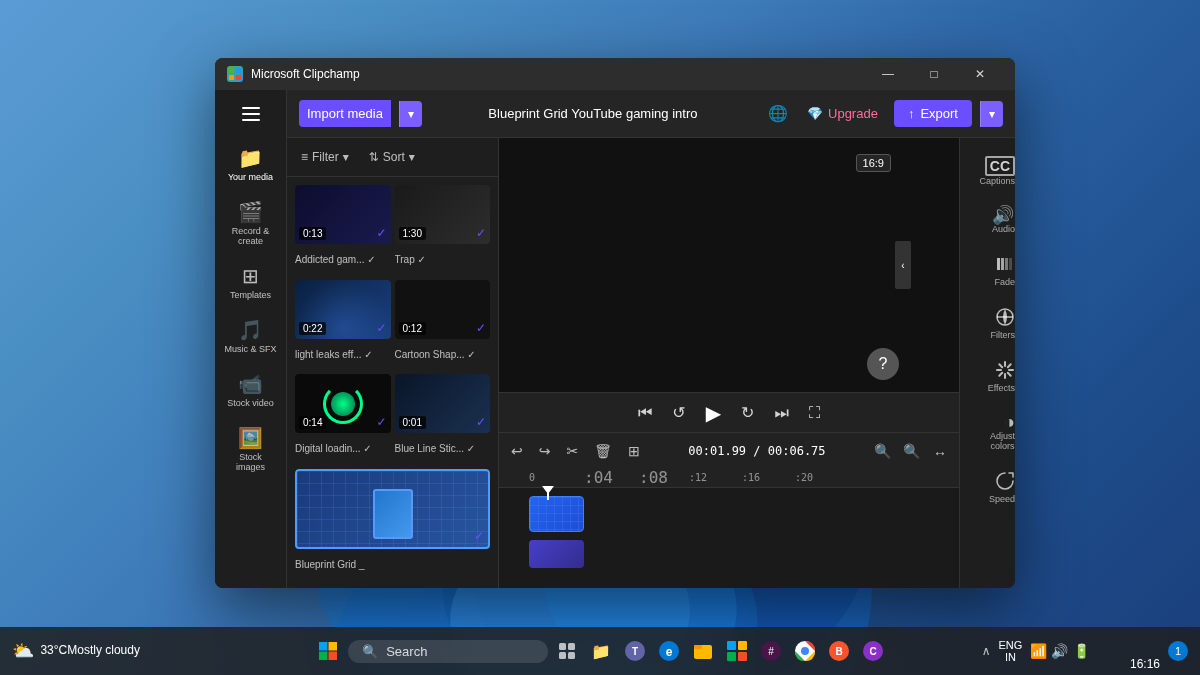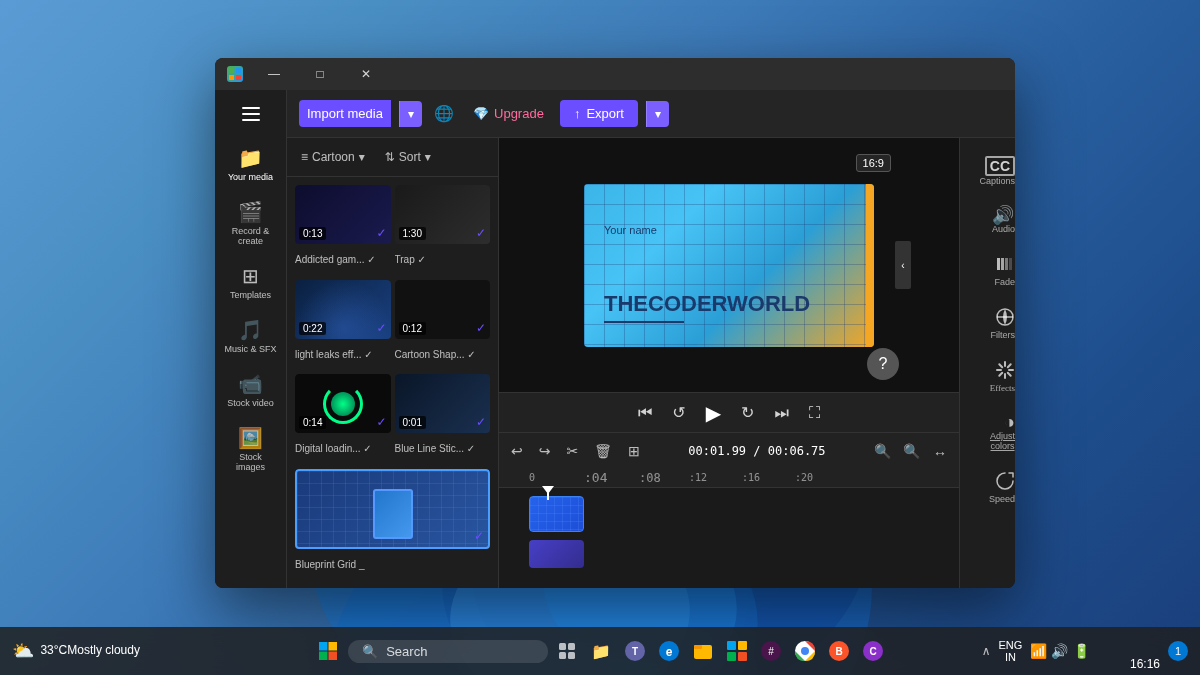--- a/index.html
+++ b/index.html
@@ -608,20 +608,21 @@
 
   <div class="title-bar">
     <div class="title-bar-icon">
       <svg width="12" height="12" viewBox="0 0 12 12">
         <rect x="0" y="0" width="5" height="5" fill="#4CAF50"></rect>
         <rect x="7" y="0" width="5" height="5" fill="#2196F3"></rect>
         <rect x="0" y="7" width="5" height="5" fill="#FF9800"></rect>
         <rect x="7" y="7" width="5" height="5" fill="#F44336"></rect>
       </svg>
     </div>
+    <span class="title-bar-text">Microsoft Clipchamp</span>
     <div class="window-controls">
       <div class="win-ctrl">—</div>
       <div class="win-ctrl">□</div>
       <div class="win-ctrl close">✕</div>
     </div>
   </div>
 
   <div class="app-body">
 
     <div class="sidebar">
@@ -654,41 +655,42 @@
         <span class="sidebar-icon">🖼️</span>
         <span class="sidebar-label">Stock<br>images</span>
       </div>
     </div>
 
     <div style="display:flex; flex-direction:column; flex:1; overflow:hidden;">
 
       <div class="toolbar">
         <button class="import-main">Import media</button>
         <button class="import-dropdown">▾</button>
+        <span style="flex:1; text-align:center; color:white; font-size:13px;">Blueprint Grid YouTube gaming intro</span>
         <div class="toolbar-icons">
           <button class="toolbar-icon-btn">🌐</button>
           <button class="upgrade-btn">
             <span>💎</span>
             <span>Upgrade</span>
           </button>
           <button class="export-btn">
             <span>↑</span>
             <span>Export</span>
           </button>
           <button class="export-dropdown">▾</button>
         </div>
       </div>
 
       <div style="display:flex; flex:1; overflow:hidden;">
 
         <div class="media-panel">
           <div class="media-panel-toolbar">
             <button class="filter-btn">
               <span>≡</span>
-              <span>Cartoon</span>
+              <span>Filter</span>
               <span>▾</span>
             </button>
             <button class="sort-btn">
               <span>⇅</span>
               <span>Sort</span>
               <span>▾</span>
             </button>
           </div>
           <div class="media-grid">
 
@@ -750,30 +752,20 @@
                 <div class="media-check">✓</div>
               </div>
               <div class="media-label">Blueprint Grid _</div>
             </div>
           </div>
         </div>
 
         <div class="main-content">
 
           <div class="preview-area">
-            <div class="preview-video">
-
-              <div style="position:absolute; inset:0; background-image: linear-gradient(rgba(30,60,120,0.3) 1px, transparent 1px), linear-gradient(90deg, rgba(30,60,120,0.3) 1px, transparent 1px); background-size: 20px 20px;"></div>
-
-              <div class="preview-sidebar-right"></div>
-
-              <div class="preview-overlay-text">Your name</div>
-              <div class="preview-title">THECODERWORLD</div>
-              <div class="preview-underline"></div>
-            </div>
             <div class="aspect-ratio-badge">16:9</div>
             <button class="collapse-btn-right">‹</button>
             <button class="help-btn">?</button>
           </div>
 
           <div class="playback-controls">
             <button class="pb-btn">⏮</button>
             <button class="pb-btn">↺</button>
             <button class="pb-btn pb-play">▶</button>
             <button class="pb-btn">↻</button>
@@ -792,22 +784,22 @@
               <button class="tl-btn">🔍</button>
               <button class="tl-btn">🔍</button>
               <button class="tl-btn">↔</button>
             </div>
           </div>
 
           <div class="timeline-area" style="position:relative;">
 
             <div style="height:20px; background:#222; display:flex; align-items:center; padding:0 8px; position:relative; border-bottom:1px solid #333;">
               <span style="position:absolute; left:30px; color:rgba(255,255,255,0.5); font-size:10px; font-family:monospace;">0</span>
-              <span style="position:absolute; left:85px; color:rgba(255,255,255,0.5); font-size:13px; font-family:monospace;">:04</span>
-              <span style="position:absolute; left:140px; color:rgba(255,255,255,0.5); font-size:12px; font-family:monospace;">:08</span>
+              <span style="position:absolute; left:85px; color:rgba(255,255,255,0.5); font-size:16px; font-family:monospace;">:04</span>
+              <span style="position:absolute; left:140px; color:rgba(255,255,255,0.5); font-size:16px; font-family:monospace;">:08</span>
               <span style="position:absolute; left:190px; color:rgba(255,255,255,0.5); font-size:10px; font-family:monospace;">:12</span>
               <span style="position:absolute; left:243px; color:rgba(255,255,255,0.5); font-size:10px; font-family:monospace;">:16</span>
               <span style="position:absolute; left:296px; color:rgba(255,255,255,0.5); font-size:10px; font-family:monospace;">:20</span>
             </div>
 
             <div style="position:relative; padding:6px 8px; flex:1;">
 
               <div style="position:absolute; left:30px; top:8px; width:55px; height:36px; background:linear-gradient(135deg, #2563EB, #1D4ED8); border-radius:4px; border:1px solid #3B82F6;">
                 <div style="width:100%; height:100%; background-image:linear-gradient(rgba(100,150,255,0.2) 1px, transparent 1px), linear-gradient(90deg, rgba(100,150,255,0.2) 1px, transparent 1px); background-size:8px 8px; border-radius:3px;"></div>
               </div>
@@ -858,25 +850,25 @@
                 <line x1="10" y1="2" x2="10" y2="6" stroke="rgba(255,255,255,0.7)" stroke-width="2" stroke-linecap="round"></line>
                 <line x1="10" y1="14" x2="10" y2="18" stroke="rgba(255,255,255,0.7)" stroke-width="2" stroke-linecap="round"></line>
                 <line x1="2" y1="10" x2="6" y2="10" stroke="rgba(255,255,255,0.7)" stroke-width="2" stroke-linecap="round"></line>
                 <line x1="14" y1="10" x2="18" y2="10" stroke="rgba(255,255,255,0.7)" stroke-width="2" stroke-linecap="round"></line>
                 <line x1="4.3" y1="4.3" x2="7.2" y2="7.2" stroke="rgba(255,255,255,0.7)" stroke-width="2" stroke-linecap="round"></line>
                 <line x1="12.8" y1="12.8" x2="15.7" y2="15.7" stroke="rgba(255,255,255,0.7)" stroke-width="2" stroke-linecap="round"></line>
                 <line x1="4.3" y1="15.7" x2="7.2" y2="12.8" stroke="rgba(255,255,255,0.7)" stroke-width="2" stroke-linecap="round"></line>
                 <line x1="12.8" y1="7.2" x2="15.7" y2="4.3" stroke="rgba(255,255,255,0.7)" stroke-width="2" stroke-linecap="round"></line>
               </svg>
             </span>
-            <span style="font-size:9px; color:rgba(255,255,255,0.6);font-family:Liberation Serif, serif;">Effects</span>
+            <span style="font-size:9px; color:rgba(255,255,255,0.6);">Effects</span>
           </div>
           <div class="right-panel-item">
             <span class="right-panel-icon">◑</span>
-            <span style="font-size:9px; color:rgba(255,255,255,0.6); text-align:center;text-decoration:underline;">Adjust<br>colors</span>
+            <span style="font-size:9px; color:rgba(255,255,255,0.6); text-align:center;">Adjust<br>colors</span>
           </div>
           <div class="right-panel-item">
             <span class="right-panel-icon">
               <svg width="20" height="20" viewBox="0 0 20 20">
                 <path d="M10 2 C5.6 2 2 5.6 2 10 C2 14.4 5.6 18 10 18 C14.4 18 18 14.4 18 10" fill="none" stroke="rgba(255,255,255,0.7)" stroke-width="1.5" stroke-linecap="round"></path>
                 <polyline points="14,2 18,2 18,6" fill="none" stroke="rgba(255,255,255,0.7)" stroke-width="1.5" stroke-linecap="round" stroke-linejoin="round"></polyline>
               </svg>
             </span>
             <span style="font-size:9px; color:rgba(255,255,255,0.6);">Speed</span>
           </div>

